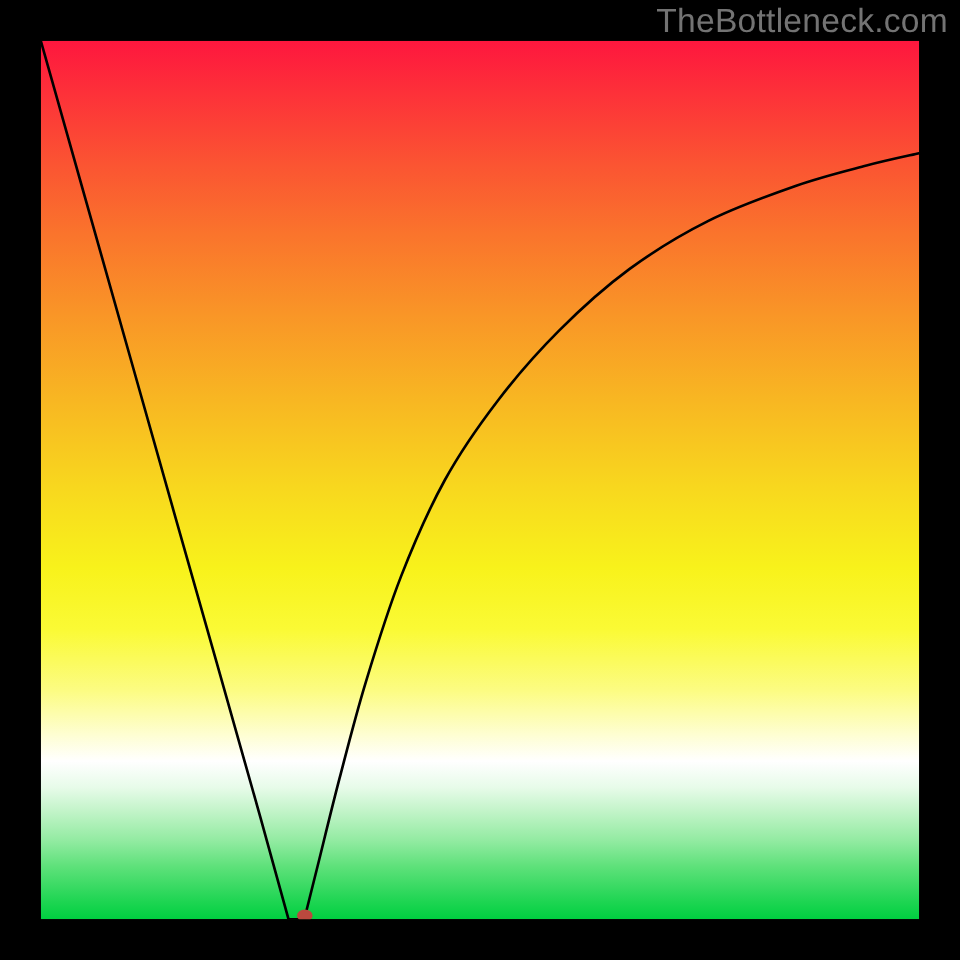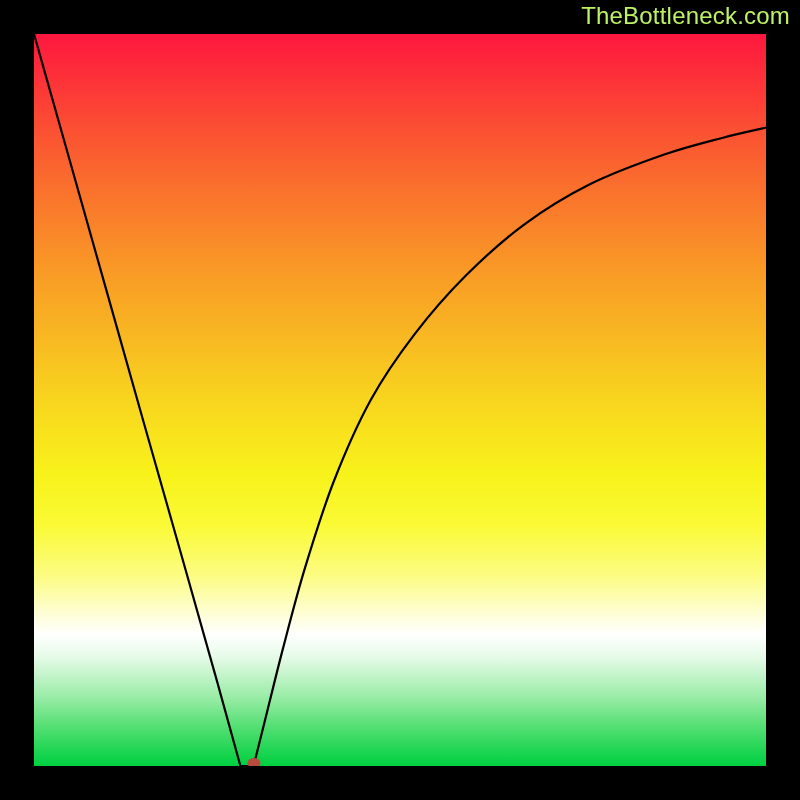--- a/index.html
+++ b/index.html
@@ -14,23 +14,23 @@
     position: relative;
     width: 800px;
     height: 800px;
     background: #000;
   }
   .watermark {
     position: absolute;
     top: 2px;
     right: 10px;
     font-family: Arial, Helvetica, sans-serif;
-    font-size: 24px;
+    font-size: 28px;
     font-weight: 500;
-    color: #bef264;
+    color: #737373;
     letter-spacing: 0.2px;
     z-index: 10;
   }
   .plot-area {
     position: absolute;
     left: 34px;
     top: 34px;
     width: 732px;
     height: 732px;
     overflow: hidden;

